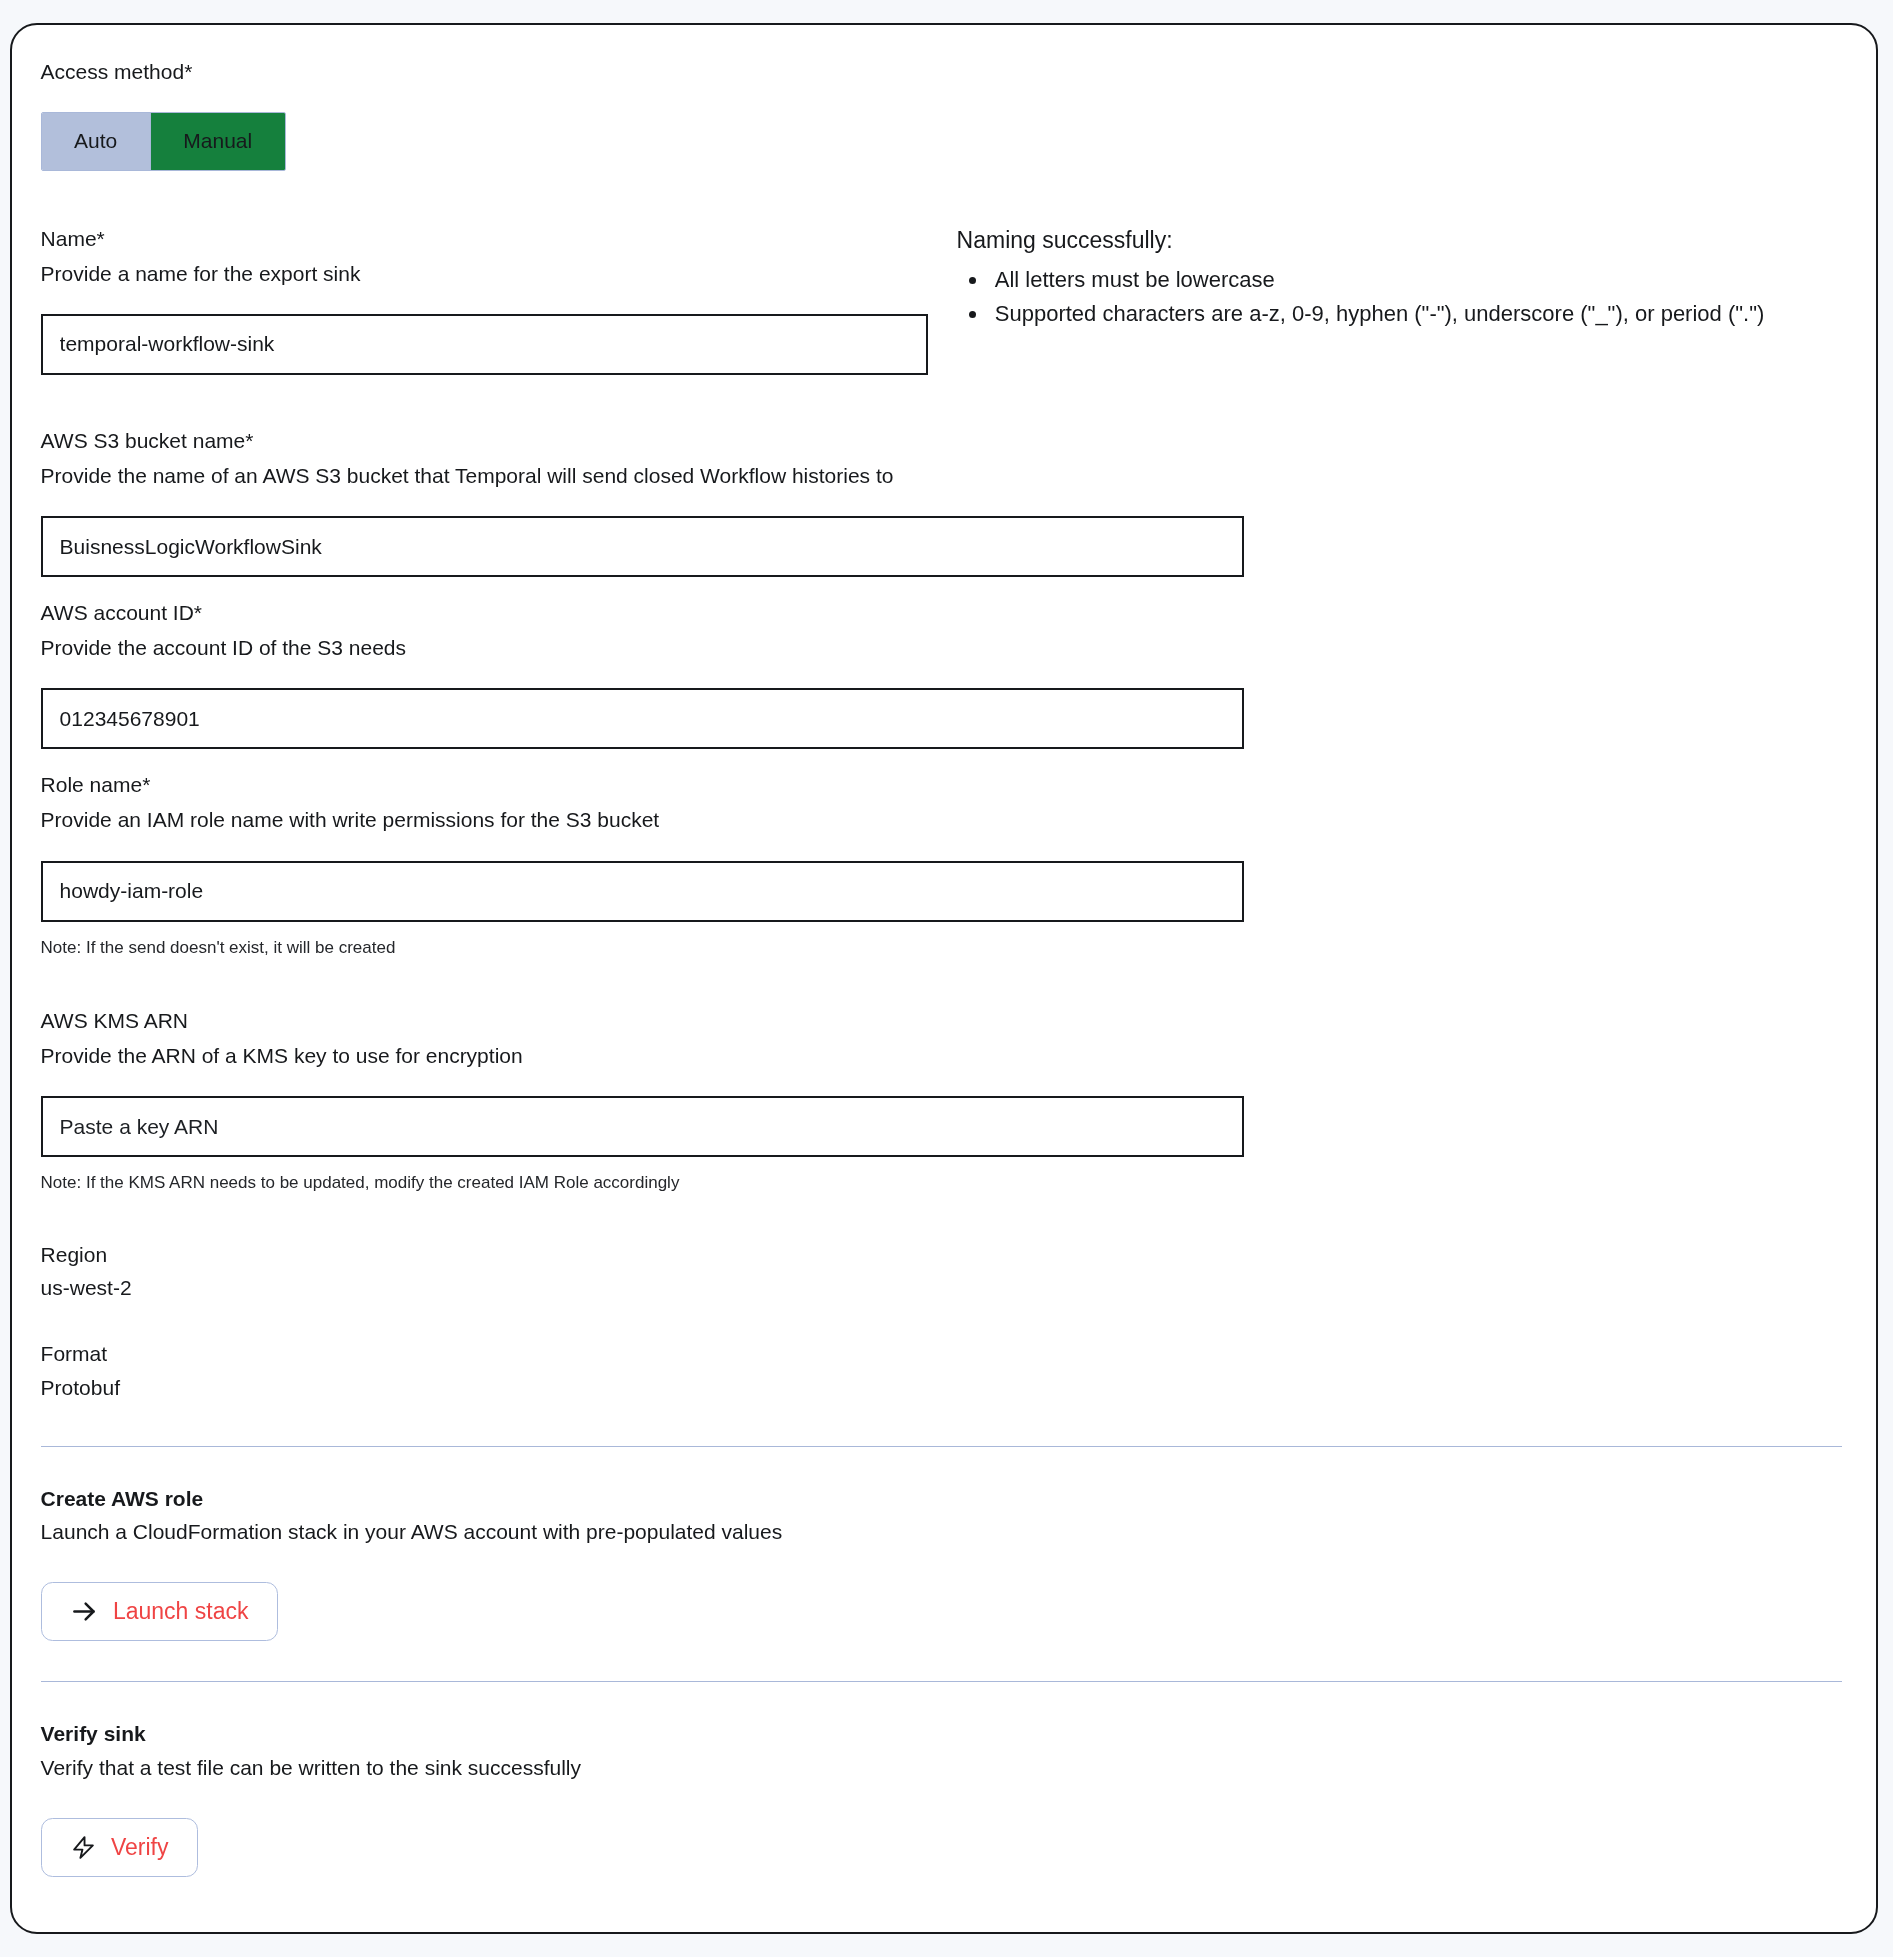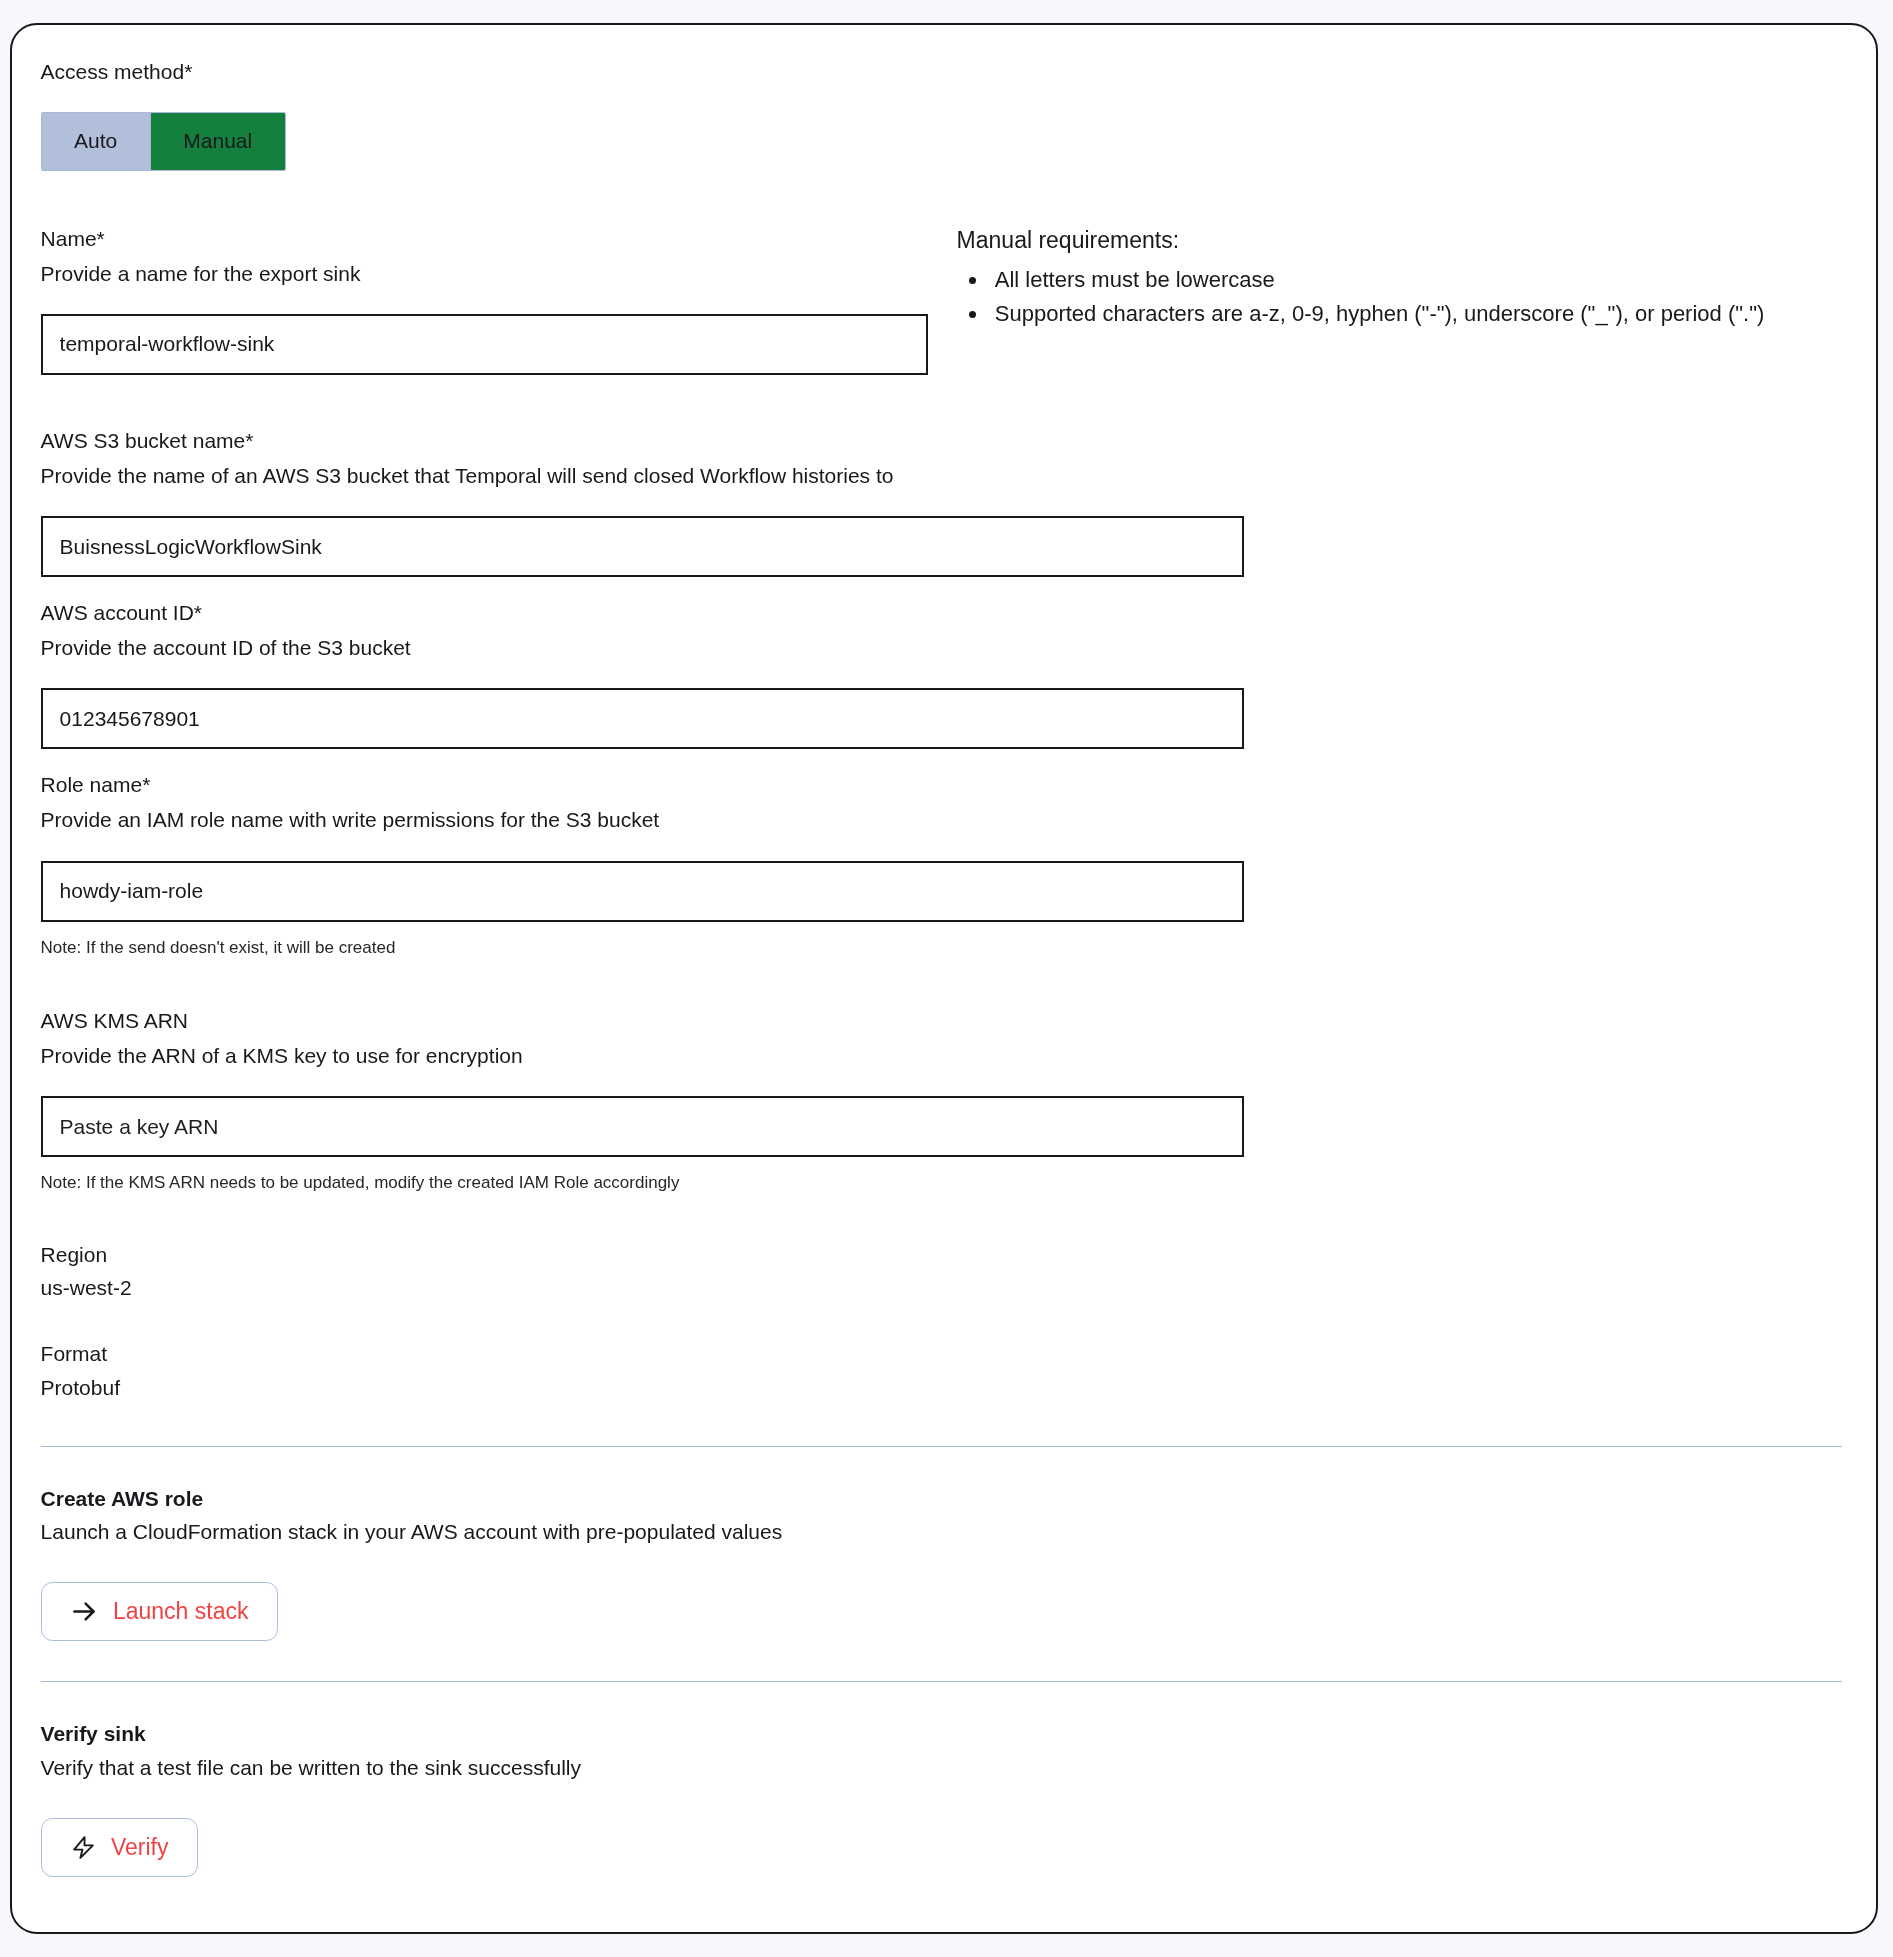--- a/index.html
+++ b/index.html
@@ -137,37 +137,37 @@
       <div class="seg">Manual</div>
     </div>
 
     <div class="top-row">
       <div class="left-col">
         <div class="label">Name*</div>
         <div class="desc">Provide a name for the export sink</div>
         <input type="text" class="text-field w-name" value="temporal-workflow-sink" style="">
       </div>
       <div class="right-col">
-        <div class="naming-title">Manual requirements:</div>
+        <div class="naming-title">Naming successfully:</div>
         <ul class="naming-list">
           <li>All letters must be lowercase</li>
           <li>Supported characters are a-z, 0-9, hyphen ("-"), underscore ("_"), or period (".")</li>
         </ul>
       </div>
     </div>
 
     <div class="section">
       <div class="label">AWS S3 bucket name*</div>
       <div class="desc">Provide the name of an AWS S3 bucket that Temporal will send closed Workflow histories to</div>
       <input type="text" class="text-field w-wide" value="BuisnessLogicWorkflowSink" style="">
     </div>
 
     <div class="section">
       <div class="label">AWS account ID*</div>
-      <div class="desc">Provide the account ID of the S3 bucket</div>
+      <div class="desc">Provide the account ID of the S3 needs</div>
       <input type="text" class="text-field w-wide" value="012345678901" style="">
     </div>
 
     <div class="section-tight">
       <div class="label">Role name*</div>
       <div class="desc">Provide an IAM role name with write permissions for the S3 bucket</div>
       <input type="text" class="text-field w-wide" value="howdy-iam-role" style="">
       <div class="note">Note: If the send doesn't exist, it will be created</div>
     </div>
 

